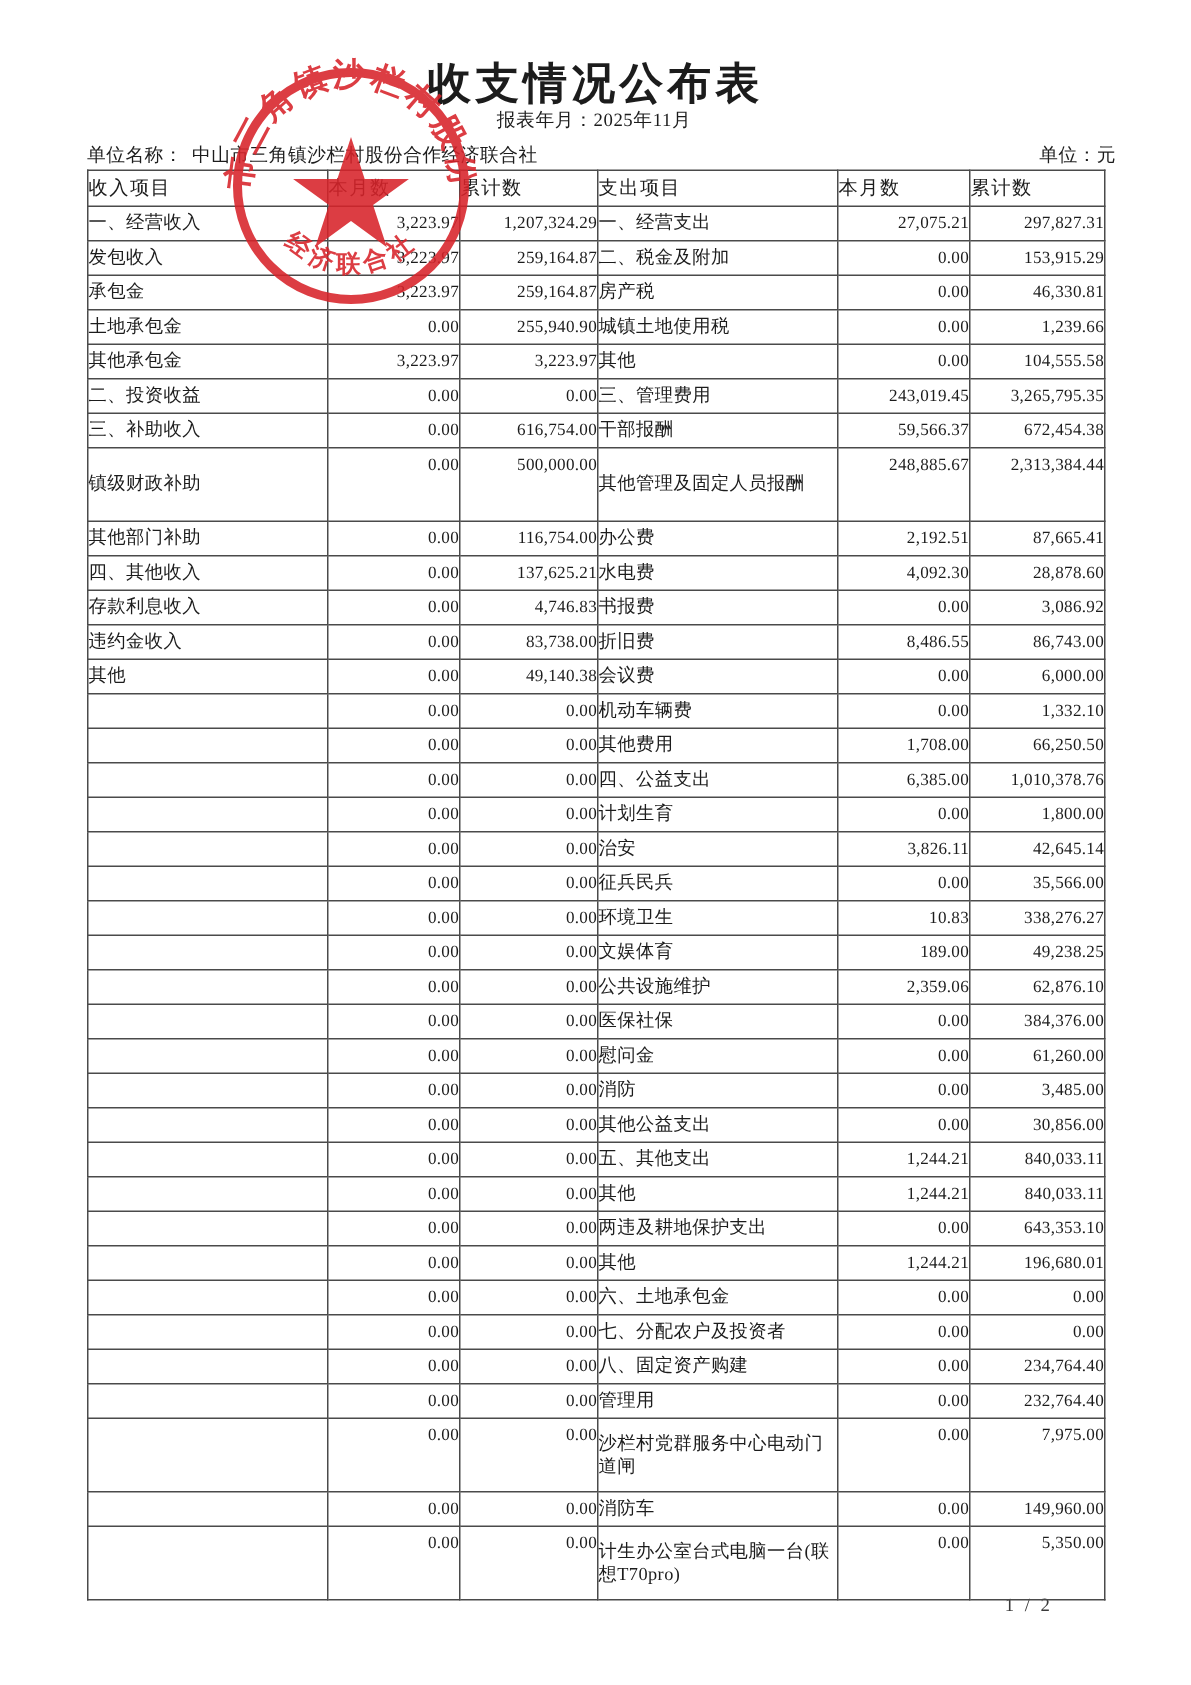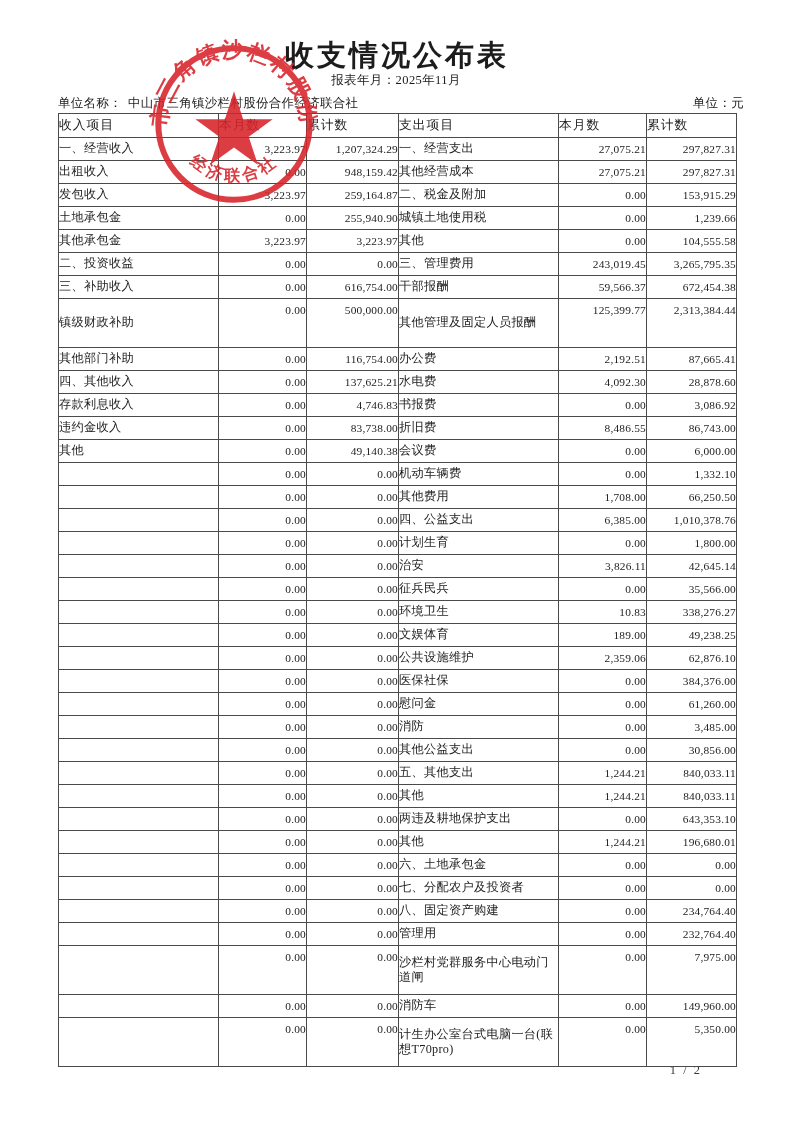--- a/index.html
+++ b/index.html
@@ -178,36 +178,36 @@
     <tbody id="fin-body">
         <tr>
           <td class="lbl i0">一、经营收入</td>
           <td class="num">3,223.97</td>
           <td class="num">1,207,324.29</td>
           <td class="lbl i0">一、经营支出</td>
           <td class="num">27,075.21</td>
           <td class="num">297,827.31</td>
         </tr>
         <tr>
-          <td class="lbl i1">出租收入</td>
-          <td class="num">0.00</td>
-          <td class="num">948,159.42</td>
-          <td class="lbl i1">其他经营成本</td>
-          <td class="num">27,075.21</td>
-          <td class="num">297,827.31</td>
-        </tr>
-        <tr>
           <td class="lbl i1">发包收入</td>
           <td class="num">3,223.97</td>
           <td class="num">259,164.87</td>
           <td class="lbl i0">二、税金及附加</td>
           <td class="num">0.00</td>
           <td class="num">153,915.29</td>
         </tr>
         <tr>
+          <td class="lbl i2">承包金</td>
+          <td class="num">3,223.97</td>
+          <td class="num">259,164.87</td>
+          <td class="lbl i1">房产税</td>
+          <td class="num">0.00</td>
+          <td class="num">46,330.81</td>
+        </tr>
+        <tr>
           <td class="lbl i3">土地承包金</td>
           <td class="num">0.00</td>
           <td class="num">255,940.90</td>
           <td class="lbl i1">城镇土地使用税</td>
           <td class="num">0.00</td>
           <td class="num">1,239.66</td>
         </tr>
         <tr>
           <td class="lbl i3">其他承包金</td>
           <td class="num">3,223.97</td>
@@ -230,21 +230,21 @@
           <td class="num">616,754.00</td>
           <td class="lbl i1">干部报酬</td>
           <td class="num">59,566.37</td>
           <td class="num">672,454.38</td>
         </tr>
         <tr>
           <td class="lbl i2 tall">镇级财政补助</td>
           <td class="num tall">0.00</td>
           <td class="num tall">500,000.00</td>
           <td class="lbl i1 tall">其他管理及固定人员报酬</td>
-          <td class="num tall">125,399.77</td>
+          <td class="num tall">248,885.67</td>
           <td class="num tall">2,313,384.44</td>
         </tr>
         <tr>
           <td class="lbl i2">其他部门补助</td>
           <td class="num">0.00</td>
           <td class="num">116,754.00</td>
           <td class="lbl i1">办公费</td>
           <td class="num">2,192.51</td>
           <td class="num">87,665.41</td>
         </tr>

